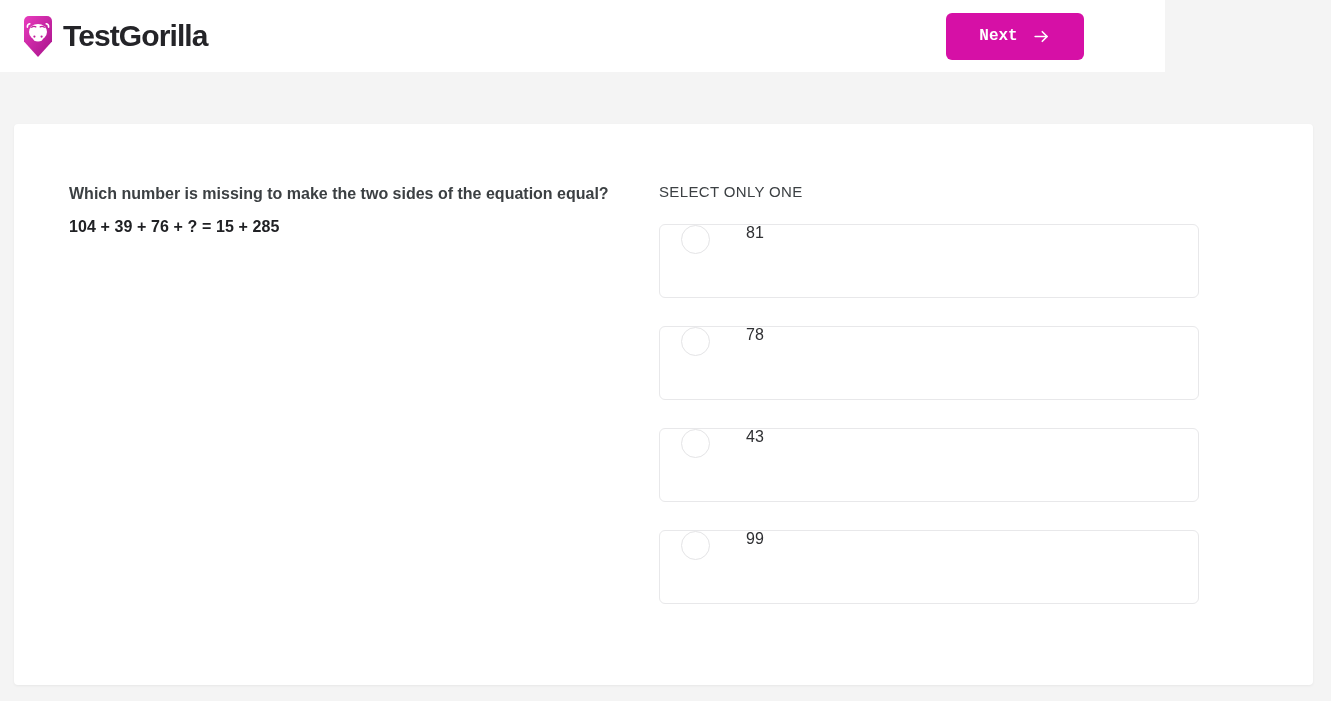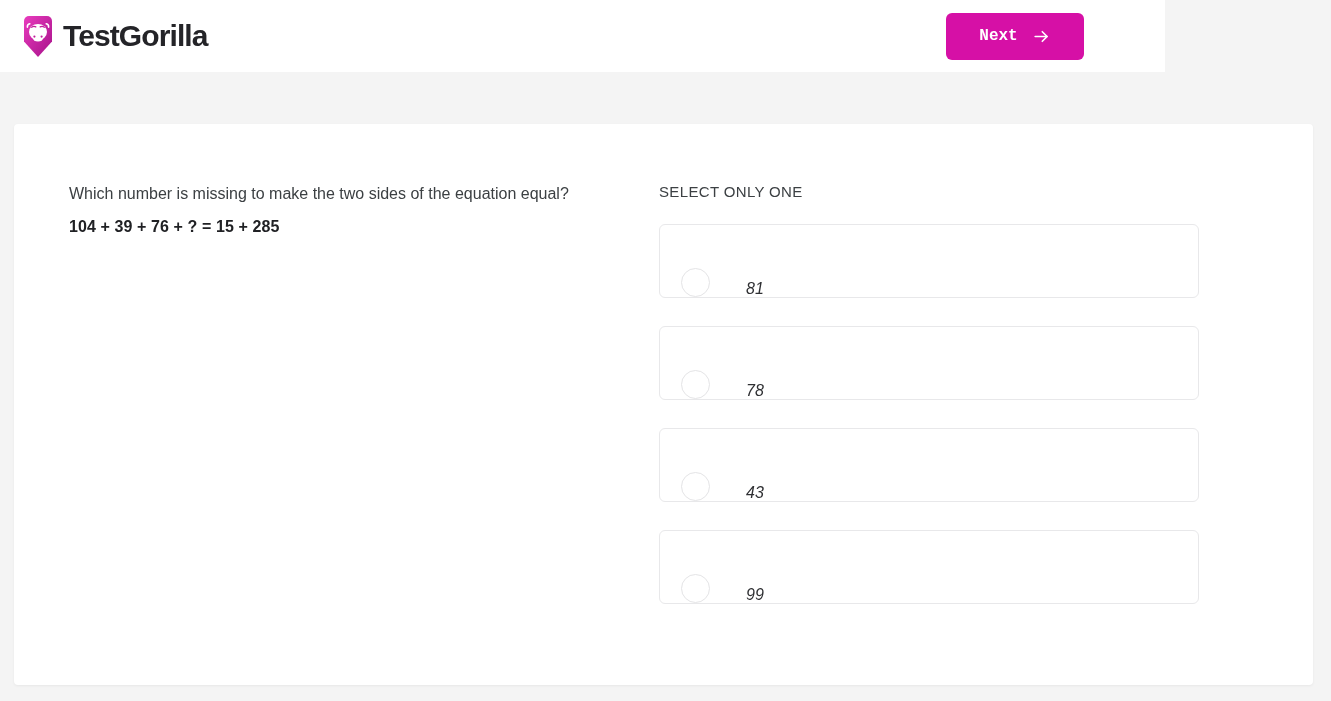--- a/index.html
+++ b/index.html
@@ -99,21 +99,21 @@
   .prompt-pane {
     width: 590px;
     flex: 0 0 auto;
     padding-top: 3px;
   }
 
   .prompt-text {
     font-size: 16px;
     line-height: 1.5;
     color: #3c4043;
-    font-weight: 400;
+    font-weight: 700;
   }
 
   .prompt-equation {
     margin-top: 12px;
     font-size: 16px;
     font-weight: 700;
     color: #202124;
     letter-spacing: 0.1px;
   }
 
@@ -133,29 +133,28 @@
 
   .option-list {
     list-style: none;
     display: flex;
     flex-direction: column;
     gap: 28px;
   }
 
   .option-card {
     display: flex;
-    align-items: flex-end;
+    align-items: flex-start;
     width: 540px;
     height: 74px;
     background: #ffffff;
     border: 1px solid #e8e8ea;
     border-radius: 6px;
     padding: 0 0 0 21px;
     cursor: pointer;
-    font-style: italic;
   }
 
   .option-radio {
     width: 29px;
     height: 29px;
     border-radius: 50%;
     border: 1px solid #e4e4e6;
     background: #ffffff;
     flex: 0 0 auto;
   }

